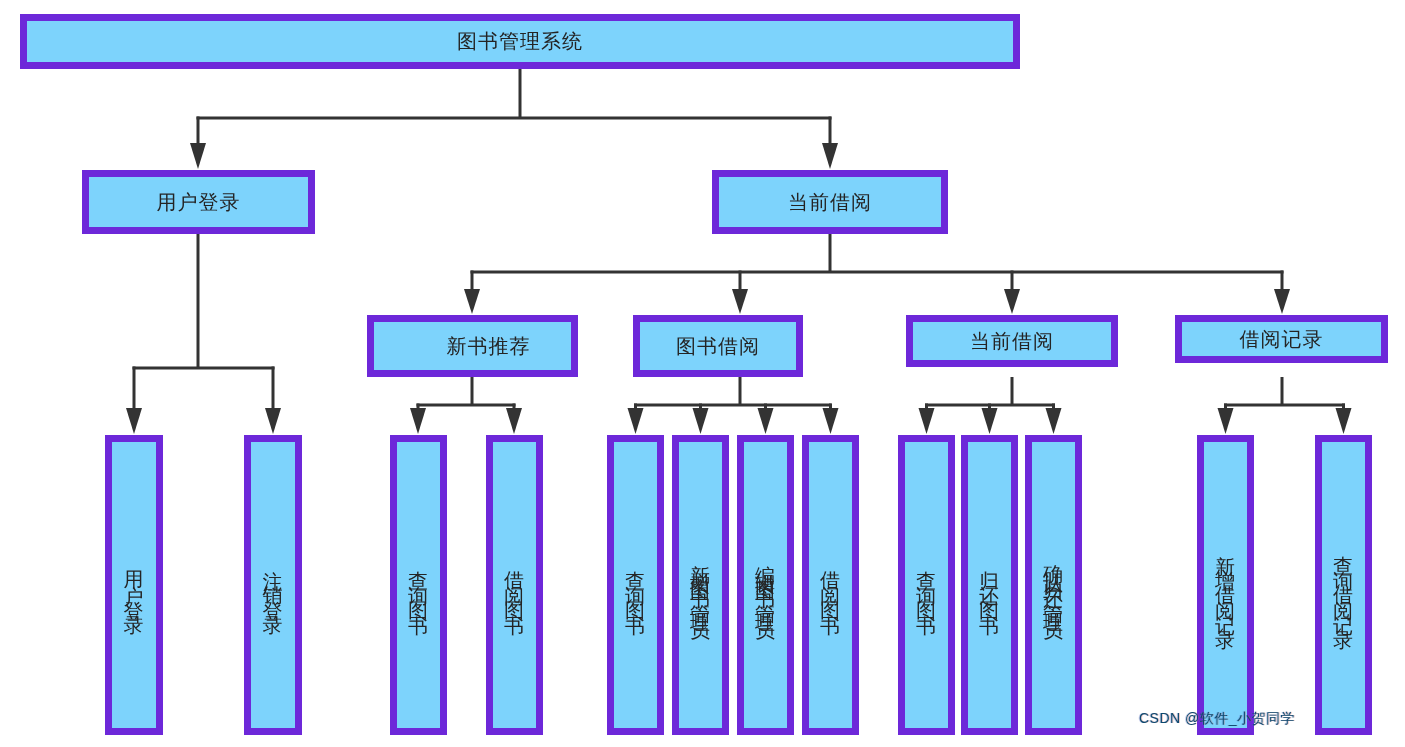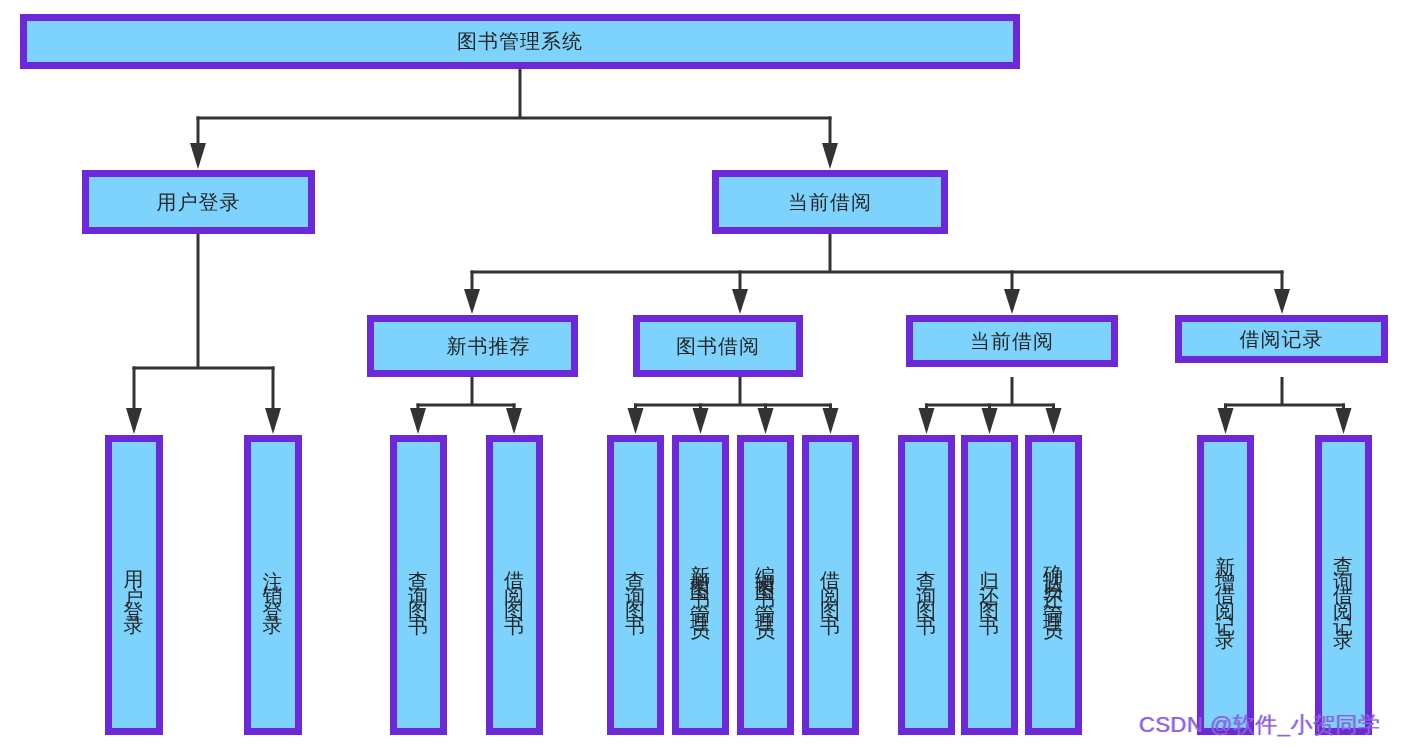--- a/index.html
+++ b/index.html
@@ -32,23 +32,23 @@
     text-orientation: mixed;
     letter-spacing: 15px;
     line-height: 1;
     font-size: 20px;
   }
   .vbox.tight span { letter-spacing: 8px; }
   .watermark {
     position: absolute;
     left: 1139px;
     top: 710px;
-    font-size: 22px;
+    font-size: 14px;
     letter-spacing: 0.5px;
-    color: #8b5cf6;
+    color: #0c4a6e;
     text-shadow: 1px 0 0 rgba(196,92,92,0.35), -1px 0 0 rgba(92,110,196,0.35);
     z-index: 5;
     white-space: nowrap;
   }
 </style>
 </head>
 <body>
 
 <div class="canvas">
 

